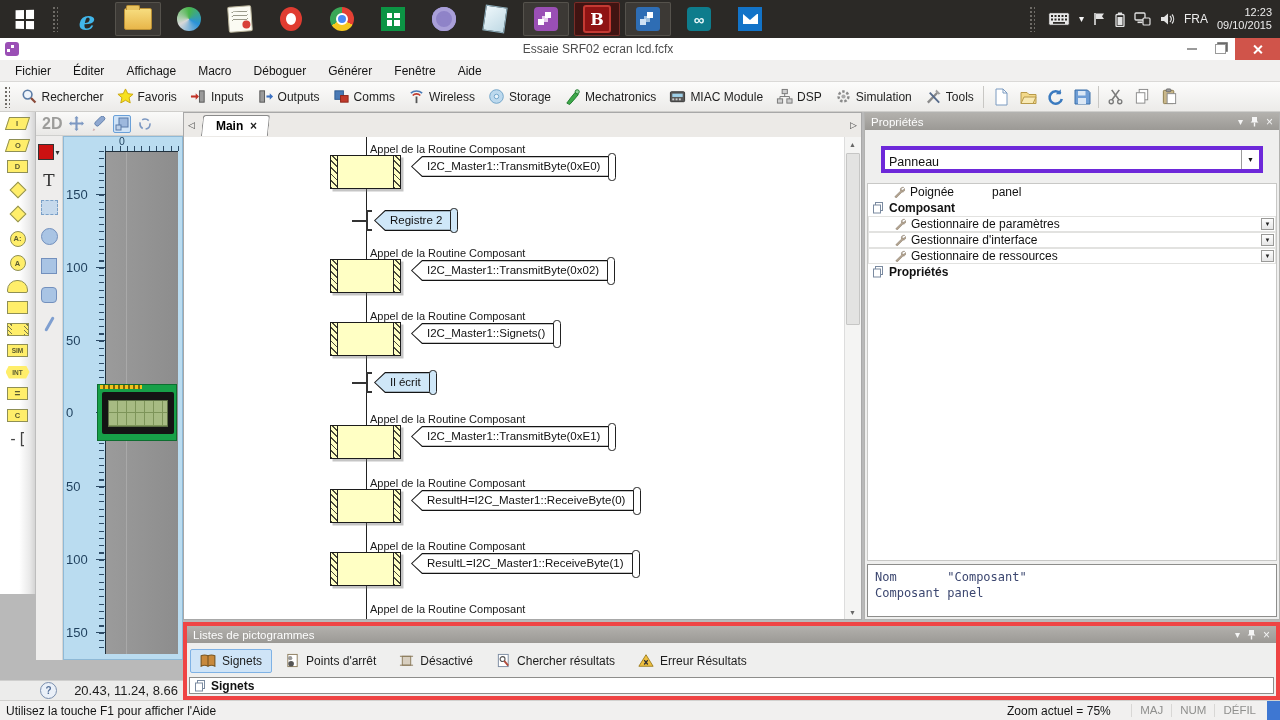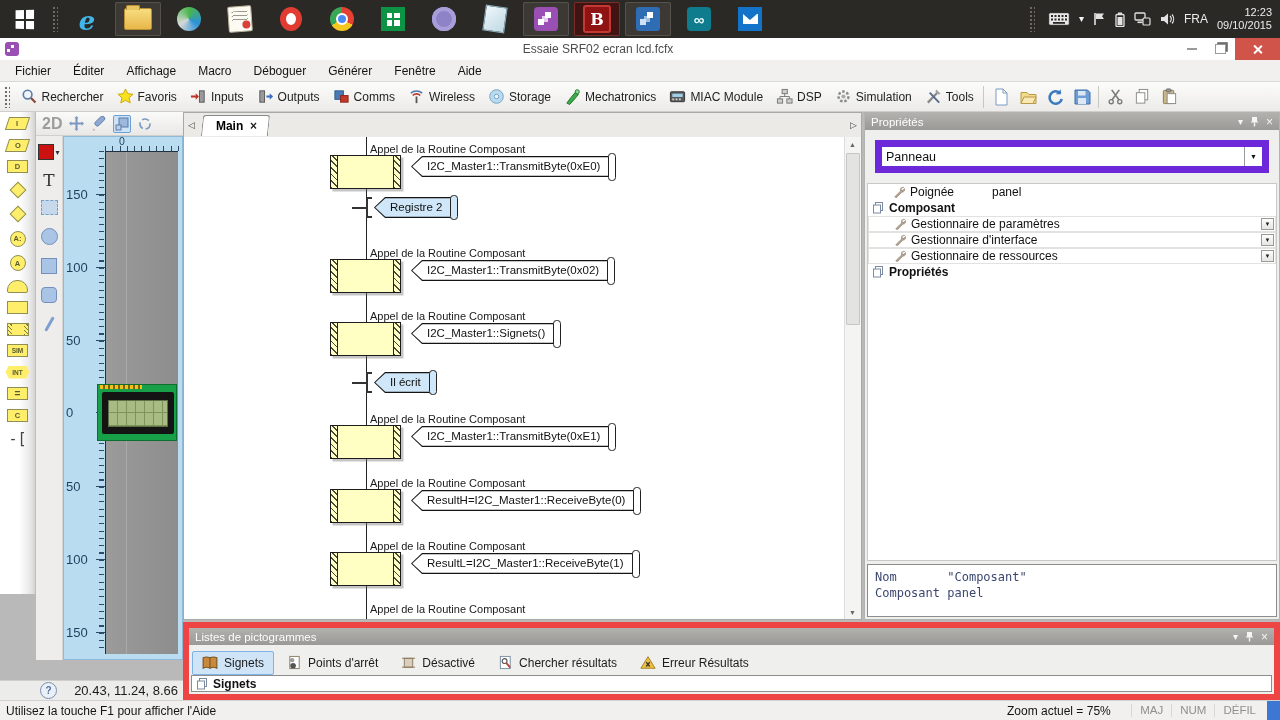--- a/index.html
+++ b/index.html
@@ -136,37 +136,37 @@
   .co .roll{position:absolute;z-index:3;right:-2px;top:-3.5px;width:8px;height:28px;background:#fff;border:1.3px solid #222;border-radius:3.5px;box-sizing:border-box;}
   .co.cmt .shapein{background:#cfe7f8;}
   .co.cmt .roll{height:25px;top:-2px;background:#cfe7f8;}
   .cbrdash{position:absolute;left:168px;top:14px;width:14px;height:2.4px;background:#333;}
   .cbr{position:absolute;left:182px;top:4px;width:6px;height:21px;border:2.4px solid #333;border-right:none;box-sizing:border-box;}
   
   .props{position:absolute;left:864px;top:112px;width:416px;height:508px;background:#efefee;border:1px solid #b2b2b0;box-sizing:border-box;}
   .phead{height:17px;background:linear-gradient(#b3b1ad,#9b9995);color:#fdfdfd;font-size:11.5px;display:flex;align-items:center;padding:0 6px;gap:7px;}
   .phead .ptitle{flex:1;}
   .hico{color:#f5f5f5;font-size:10px;line-height:10px;}
-  .combo{margin:10px;height:19px;background:#fff;border:7px solid #6d28d9;display:flex;align-items:center;}
+  .combo{margin:16px;height:19px;background:#fff;border:4px solid #6d28d9;display:flex;align-items:flex-end;}
   .comboval{flex:1;padding-left:4px;font-size:12.5px;color:#111;}
   .combobtn{width:17px;height:100%;border-left:1px solid #9a9a9a;display:grid;place-items:center;font-size:7px;color:#111;background:#fff;}
   .ptabs{display:flex;align-items:flex-end;gap:2px;padding:3px 3px 0;height:26px;box-sizing:border-box;}
   .ptab{display:flex;align-items:center;gap:5px;padding:3px 10px;font-size:12.5px;color:#1c1c1c;border:1px solid transparent;}
   .ptab.sel{background:#cfe4f7;border:1px solid #7fb2e5;border-radius:2px;}
   .treewrap{position:absolute;left:2px;right:2px;top:70px;bottom:58px;background:#fff;border:1px solid #c8c8c6;overflow:hidden;}
   .trow{position:relative;height:16px;display:flex;align-items:center;font-size:12px;color:#111;}
   .trow.grp{padding-left:4px;font-weight:bold;gap:5px;}
   .trow.child{padding-left:25px;gap:5px;}
   .trow.boxed{border:1px solid #e2e2e0;box-sizing:border-box;}
   .tval{position:absolute;left:124px;font-weight:normal;}
   .mini{position:absolute;right:1px;top:1px;width:13px;height:12px;background:linear-gradient(#fdfdfd,#e6e6e6);border:1px solid #9a9a98;display:grid;place-items:center;font-size:6px;color:#222;box-sizing:border-box;}
   .infobox{position:absolute;left:2px;right:2px;bottom:2px;height:53px;background:#fff;border:1px solid #8d8d8b;box-sizing:border-box;
     font-family:"DejaVu Sans Mono",monospace;font-size:12px;color:#3c4770;padding:4px 7px;white-space:pre;line-height:16px;}
   
-  .picto{position:absolute;left:183px;top:622px;width:1097px;height:78px;background:#efefee;border:6px solid #ef4444;box-sizing:border-box;}
+  .picto{position:absolute;left:183px;top:622px;width:1097px;height:78px;background:#efefee;border:4px solid #ef4444;box-sizing:border-box;}
   .btabs{display:flex;align-items:center;gap:3px;padding:5px 3px 0;}
   .btab{display:flex;align-items:center;gap:6px;padding:4px 9px;font-size:12px;color:#1c1c1c;border:1px solid transparent;}
   .btab.sel{background:#cfe4f7;border:1px solid #7fb2e5;border-radius:2px;}
   .plist{position:absolute;left:2px;right:2px;bottom:2px;height:17px;background:#fff;border:1px solid #8d8d8b;display:flex;align-items:center;gap:5px;padding-left:4px;font-size:12px;font-weight:bold;color:#111;box-sizing:border-box;}
   
   .statusbar{position:absolute;left:0;top:700px;width:1280px;height:20px;background:#f1f0ef;border-top:1px solid #d2d1cf;box-sizing:border-box;}
   .shelp{position:absolute;left:6px;top:3px;font-size:12px;color:#141414;}
   .szoom{position:absolute;left:1007px;top:3px;font-size:12px;color:#141414;}
   .skeys{position:absolute;right:16px;top:0;height:19px;display:flex;align-items:center;}
   .skey{padding:0 8px;font-size:11.5px;color:#8f8f8d;border-left:1px solid #d8d7d5;height:13px;line-height:13px;}
@@ -634,21 +634,21 @@
         <span class="scap">Appel de la Routine Composant</span>
         <span class="cmbox"></span>
         <span class="co" style="left:227px;top:13px">
             <span class="shape"></span>
             <span class="shapein"></span>
             <span class="cotxt">I2C_Master1::TransmitByte(0xE0)</span>
             <span class="roll"></span>
           </span>
       </div>
 
-      <div class="step" style="top:56px">
+      <div class="step" style="top:69px">
         <span class="cbrdash"></span>
         <span class="cbr"></span>
         <span class="co cmt" style="left:190px;top:4px">
             <span class="shape"></span>
             <span class="shapein"></span>
             <span class="cotxt">Registre 2</span>
             <span class="roll"></span>
           </span>
       </div>
 

